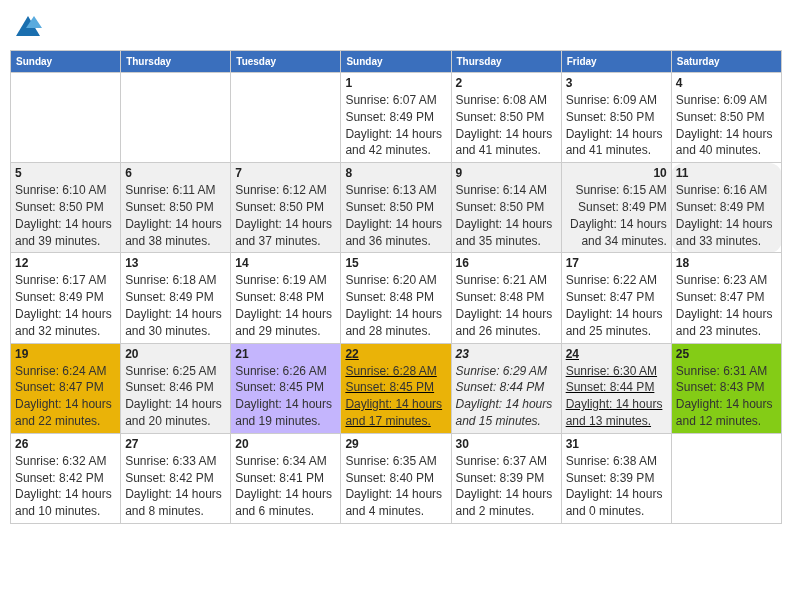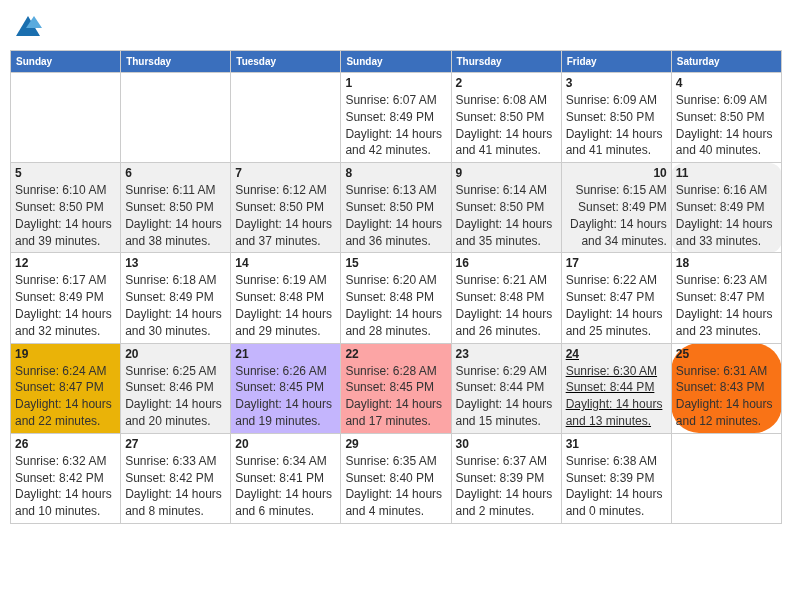--- a/index.html
+++ b/index.html
@@ -214,33 +214,33 @@
           <div class="day-info">Sunrise: 6:24 AM<br>Sunset: 8:47 PM<br>Daylight: 14 hours<br>and 22 minutes.</div>
         </td>
         <td style="background-color: rgb(240, 240, 240);">
           <div class="day-num">20</div>
           <div class="day-info">Sunrise: 6:25 AM<br>Sunset: 8:46 PM<br>Daylight: 14 hours<br>and 20 minutes.</div>
         </td>
         <td style="background-color: #c4b5fd;">
           <div class="day-num">21</div>
           <div class="day-info">Sunrise: 6:26 AM<br>Sunset: 8:45 PM<br>Daylight: 14 hours<br>and 19 minutes.</div>
         </td>
-        <td style="background-color: #fca5a5;">
+        <td style="background-color: #eab308; text-decoration: underline;">
           <div class="day-num">22</div>
           <div class="day-info">Sunrise: 6:28 AM<br>Sunset: 8:45 PM<br>Daylight: 14 hours<br>and 17 minutes.</div>
         </td>
-        <td style="background-color: rgb(240, 240, 240);">
+        <td style="background-color: rgb(240, 240, 240); font-style: italic;">
           <div class="day-num">23</div>
           <div class="day-info">Sunrise: 6:29 AM<br>Sunset: 8:44 PM<br>Daylight: 14 hours<br>and 15 minutes.</div>
         </td>
         <td style="background-color: rgb(240, 240, 240); text-decoration: underline;">
           <div class="day-num">24</div>
           <div class="day-info">Sunrise: 6:30 AM<br>Sunset: 8:44 PM<br>Daylight: 14 hours<br>and 13 minutes.</div>
         </td>
-        <td style="background-color: #f97316; border-radius: 28px;">
+        <td style="background-color: #84cc16;">
           <div class="day-num">25</div>
           <div class="day-info">Sunrise: 6:31 AM<br>Sunset: 8:43 PM<br>Daylight: 14 hours<br>and 12 minutes.</div>
         </td>
       </tr>
       <tr>
         <td>
           <div class="day-num">26</div>
           <div class="day-info">Sunrise: 6:32 AM<br>Sunset: 8:42 PM<br>Daylight: 14 hours<br>and 10 minutes.</div>
         </td>
         <td>

